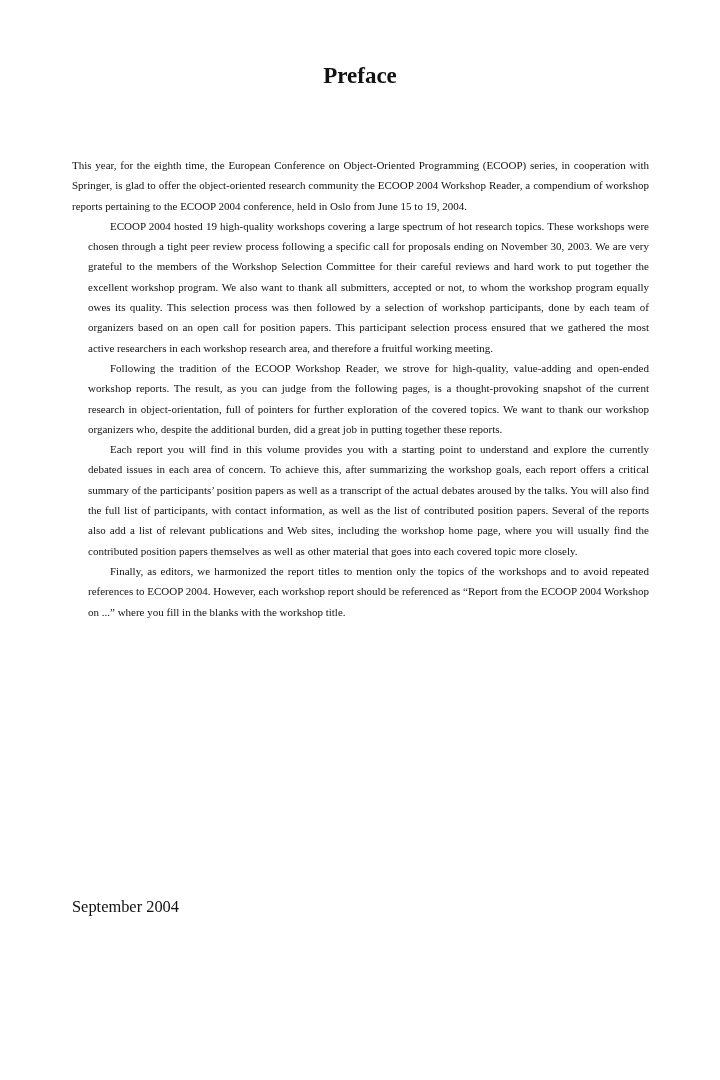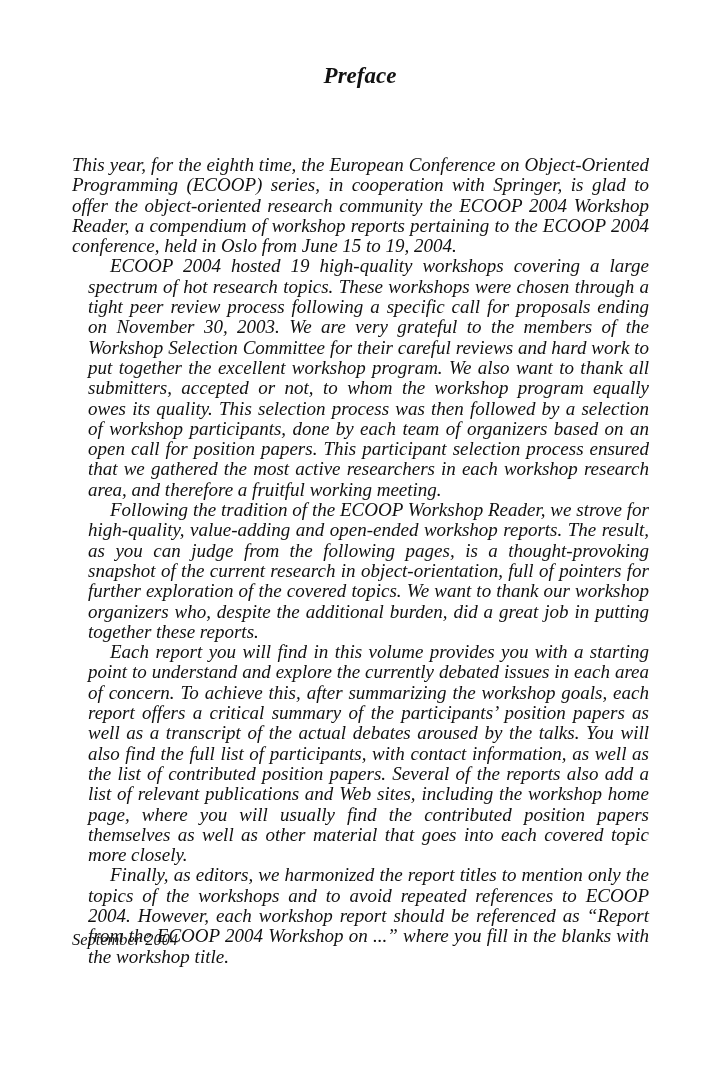--- a/index.html
+++ b/index.html
@@ -14,54 +14,53 @@
       overflow: hidden;
       font-family: "Liberation Serif", "DejaVu Serif", serif;
       color: #111111;
     }
     .page {
       position: absolute;
       left: 0;
       top: 0;
       width: 720px;
       height: 1032px;
-      font-style: italic;
     }
     .title {
       position: absolute;
       top: 62px;
       left: 0;
       width: 720px;
       text-align: center;
       font-weight: bold;
       font-size: 23px;
       line-height: 28px;
       margin: 0;
     }
     .body-text {
       position: absolute;
       left: 72px;
       top: 155px;
       width: 577px;
-      font-size: 19px;
+      font-size: 11px;
       line-height: 20.3px;
     }
     .body-text p {
       margin: 0;
       text-align: justify;
       hyphens: none;
     }
     .body-text p.indent {
       text-indent: 22px;
       margin-left: 16px;
     }
     .signature {
       position: absolute;
       left: 72px;
-      top: 930px;
+      top: 897px;
       font-size: 16.4px;
       line-height: 20px;
       margin: 0;
     }
   </style>
 </head>
 <body>
 
 <div class="page">
   <h1 class="title">Preface</h1>

